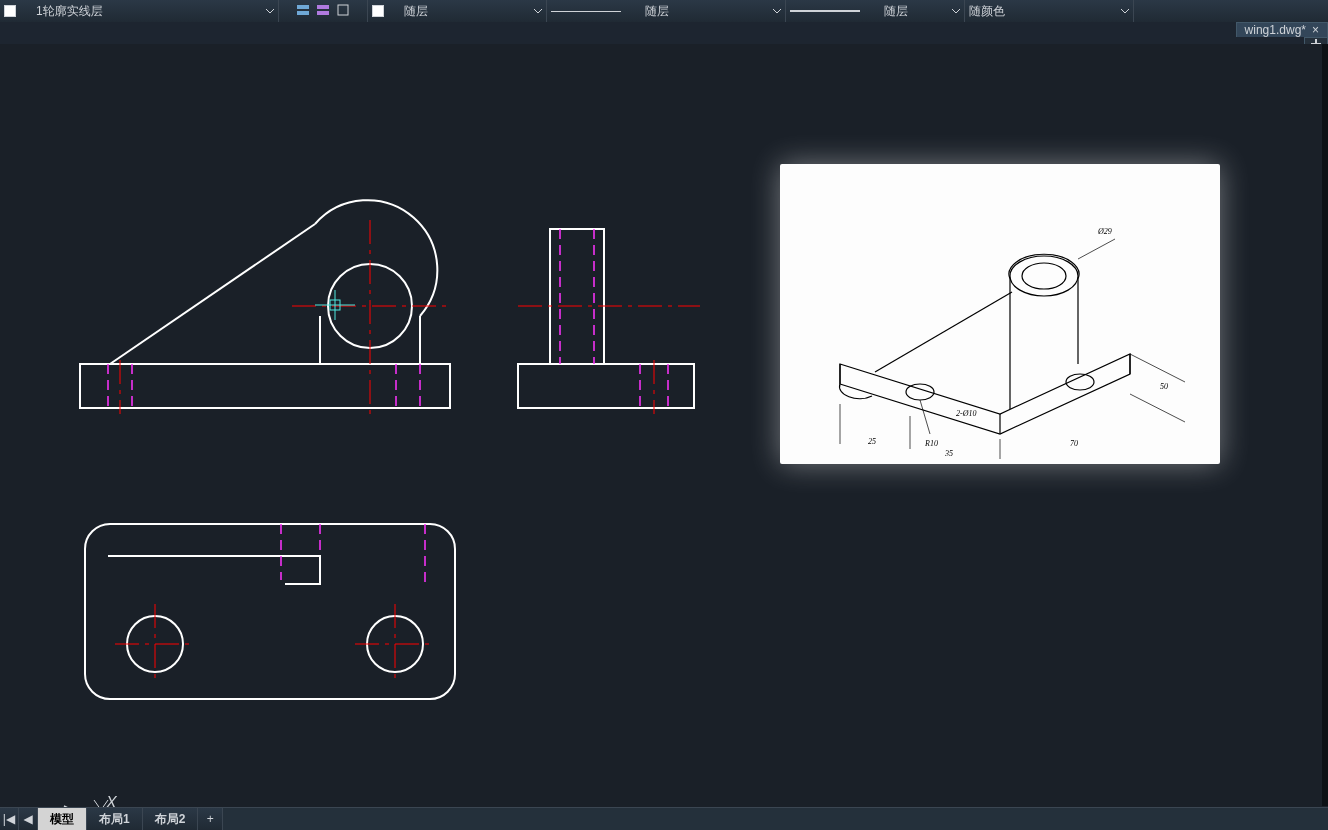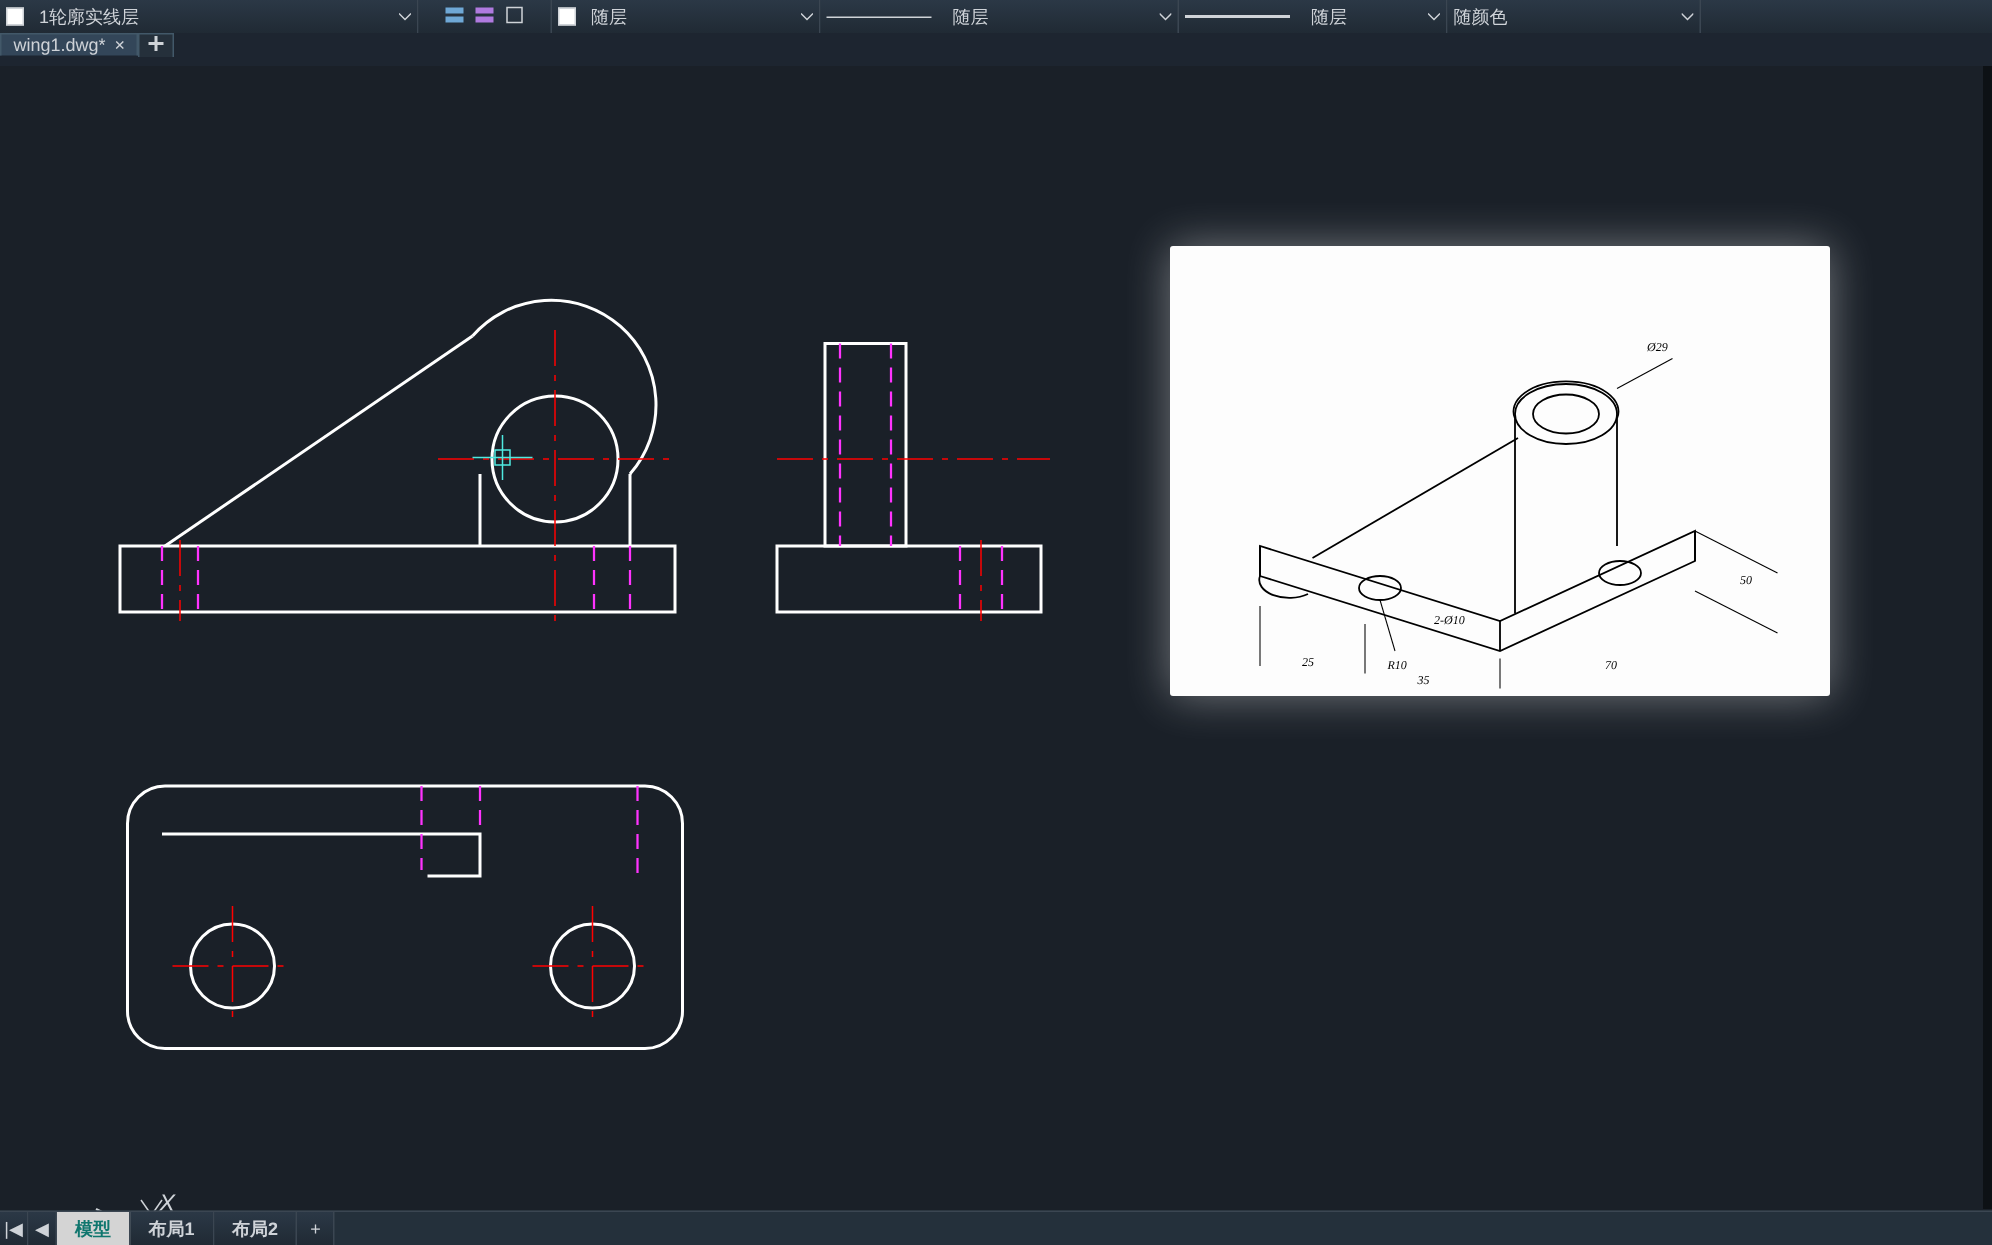--- a/index.html
+++ b/index.html
@@ -1,46 +1,46 @@
 <!DOCTYPE html>
 <html><head>
 <meta charset="utf-8">
 <style>
   html,body{margin:0;padding:0;width:1328px;height:830px;overflow:hidden;background:#1a2028;font-family:"Microsoft YaHei","SimSun",Arial,sans-serif;color:#cfd3d8;font-size:12px;}
   
   .topbar{position:absolute;left:0;top:0;width:1328px;height:22px;background:#24303b;border-bottom:1px solid #3b4652;display:flex;align-items:stretch;}
-  .topbar .tb-cell{display:flex;align-items:center;border-right:1px solid #3b4652;padding:0 4px;gap:10px;background:linear-gradient(#2b3846,#202a34);}
+  .topbar .tb-cell{display:flex;align-items:center;border-right:1px solid #3b4652;padding:0 4px;gap:20px;background:linear-gradient(#2b3846,#202a34);}
   .swatch{width:10px;height:10px;border:1px solid #cfd3d8;background:#fff;}
   .dd-arrow{display:inline-block;margin-left:auto;}
   .dd-arrow svg{display:block}
   .ltype-preview{width:70px;height:0;border-top:1px solid #cfd3d8;margin-right:4px;}
   .topbar .spacer{flex:1;background:linear-gradient(#2b3846,#202a34);}
 
   
-  .doctabs{position:absolute;left:0;top:22px;width:1328px;height:22px;background:#1d2530;display:flex;align-items:flex-start;}
+  .doctabs{position:absolute;left:0;top:22px;width:1328px;height:22px;background:#1d2530;display:flex;align-items:flex-end;flex-direction:column;}
   .doctab{display:flex;align-items:center;padding:0 8px;gap:6px;background:#334659;border:1px solid #425869;border-bottom:none;}
   .doctab-close{color:#cfd3d8;cursor:pointer;}
   .doctab-add{display:flex;align-items:center;justify-content:center;width:22px;border:1px solid #425869;border-bottom:none;background:#25303b;color:#cfd3d8;}
 
   
   .canvas{position:absolute;left:0;top:44px;width:1328px;height:762px;background:#1a2028;}
   .canvas svg{position:absolute;left:0;top:0;}
 
   
   .refimg{position:absolute;left:780px;top:120px;width:440px;height:300px;background:#fdfdfd;border-radius:2px;box-shadow:0 0 30px rgba(255,255,255,.4);}
   .refimg svg{position:absolute;left:0;top:0}
 
   
   .ucs{position:absolute;left:6px;bottom:24px;}
 
   
   .bottombar{position:absolute;left:0;bottom:0;width:1328px;height:22px;background:#24303b;display:flex;align-items:stretch;border-top:1px solid #3b4652;}
   .nav-btn{width:18px;display:flex;align-items:center;justify-content:center;border-right:1px solid #3b4652;color:#cfd3d8;background:linear-gradient(#2b3846,#202a34);}
   .mtab{display:flex;align-items:center;padding:0 12px;border-right:1px solid #3b4652;background:linear-gradient(#2b3846,#202a34);color:#cfd3d8;font-weight:bold;}
-  .mtab.active{background:#d4d4d4;color:#0f766e;font-weight:bold;}
+  .mtab.active{background:#d4d4d4;color:#000000;font-weight:bold;}
   .mtab-add{width:24px;display:flex;align-items:center;justify-content:center;border-right:1px solid #3b4652;background:linear-gradient(#2b3846,#202a34);}
 
   
   .rightedge{position:absolute;right:0;top:44px;width:6px;height:762px;background:#0d1115;}
 </style>
 </head>
 <body>
 
 <div class="topbar">
 

